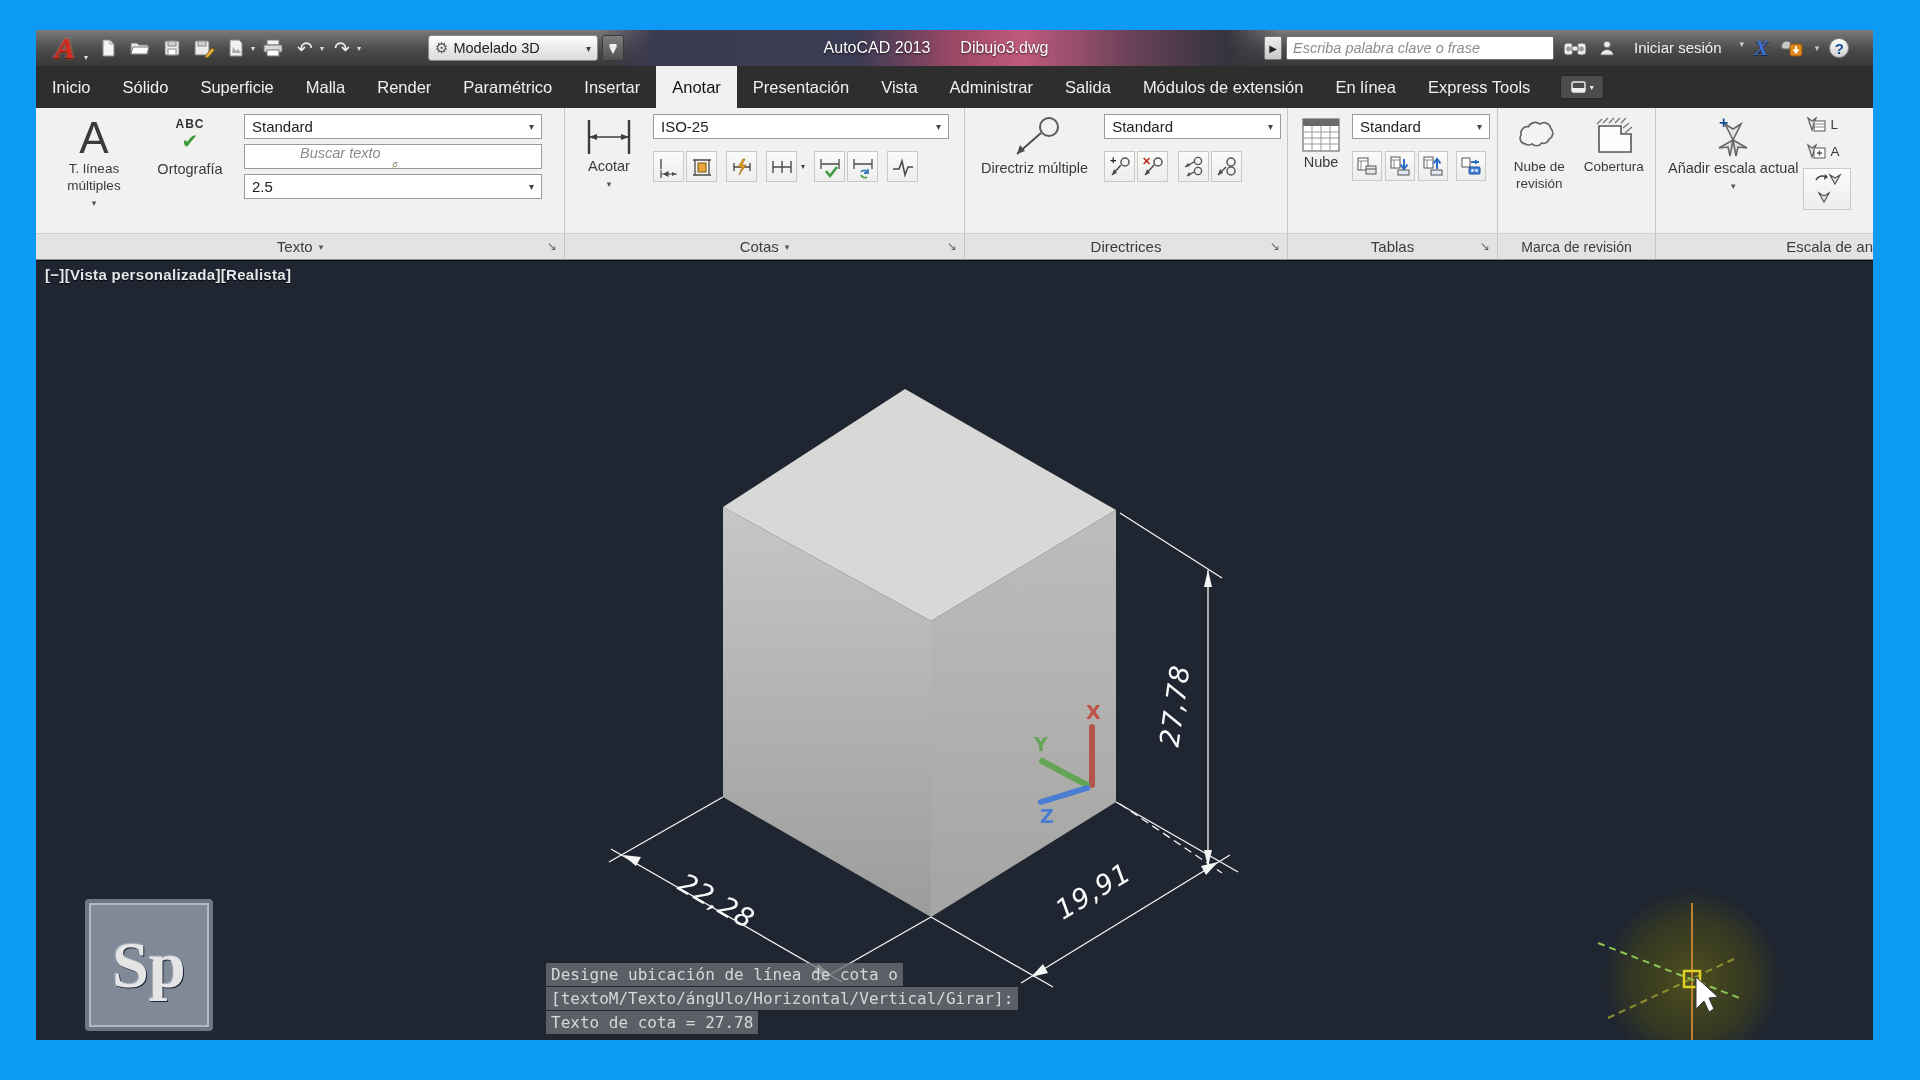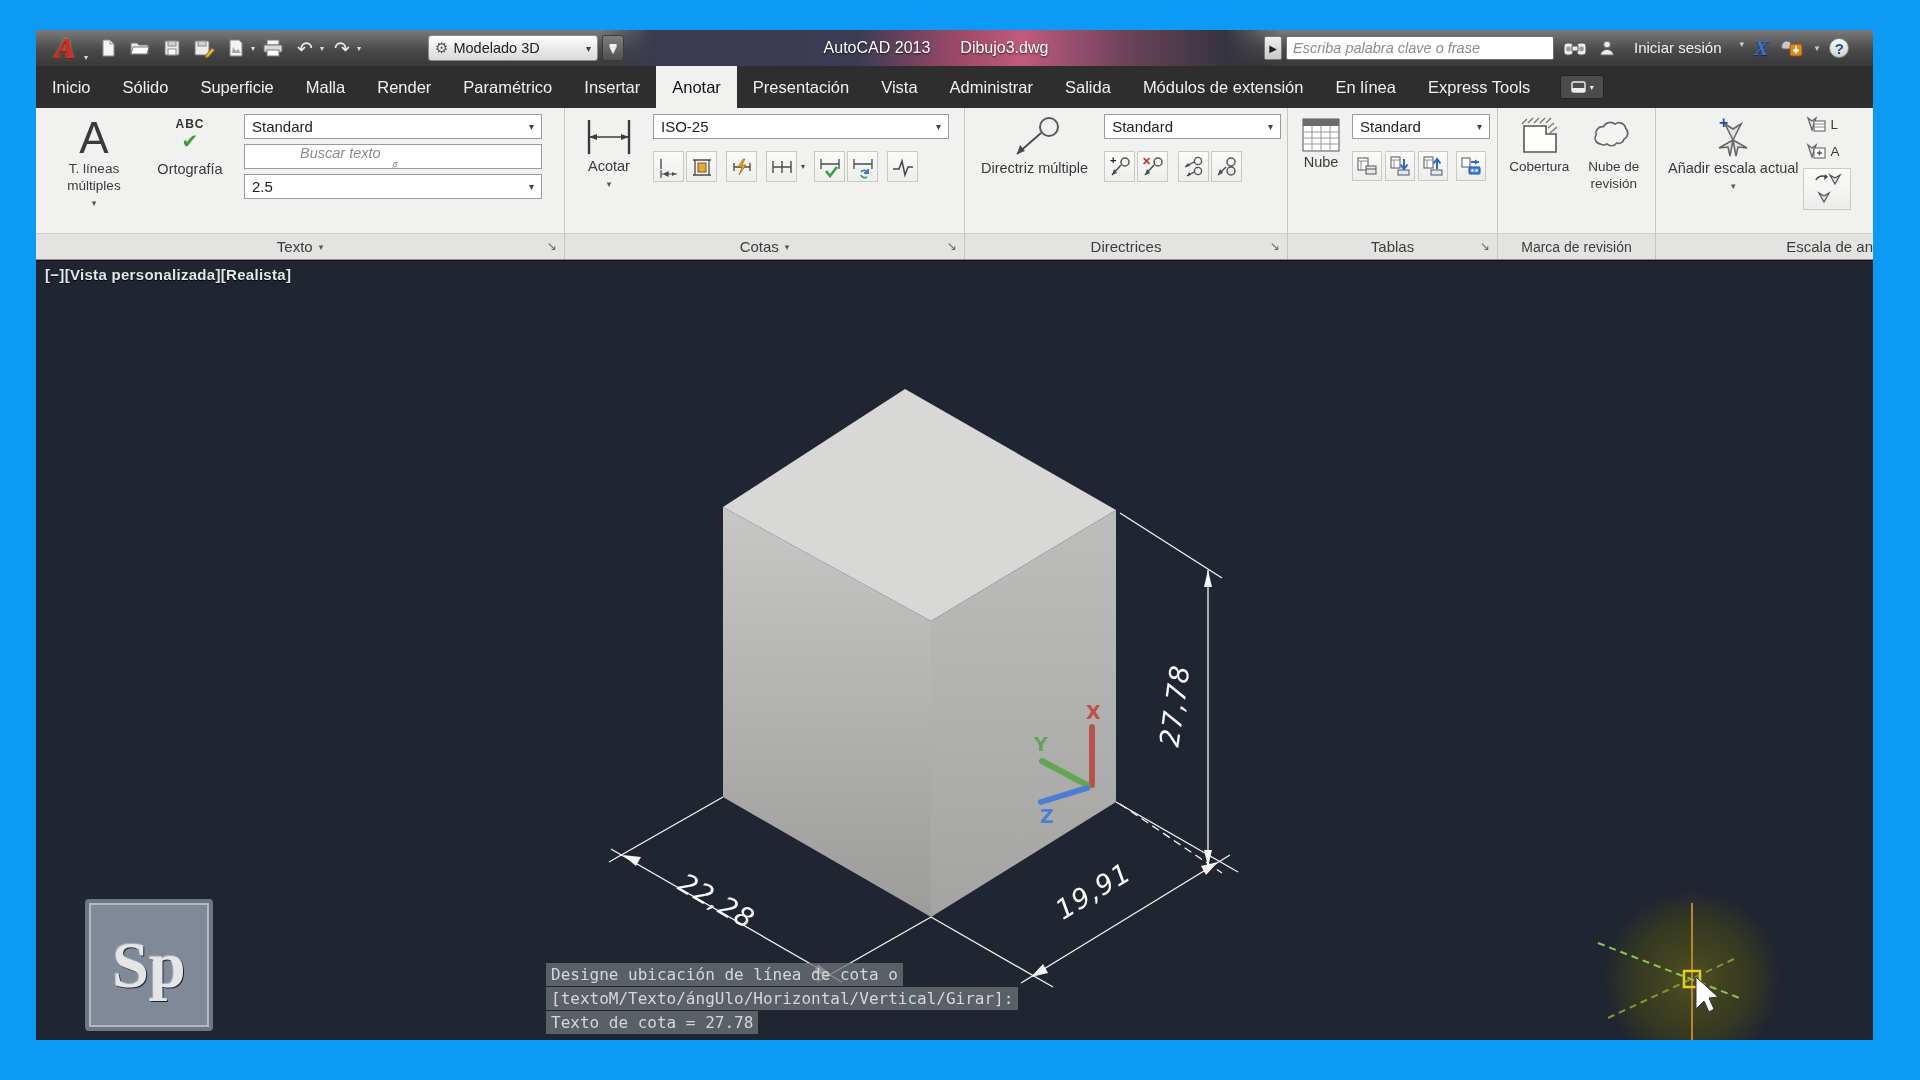--- a/index.html
+++ b/index.html
@@ -440,31 +440,31 @@
       </div>
       <div class="rfooter">
         <span>Tablas</span>
         <span class="launcher">↘</span>
       </div>
     </div>
 
     <div class="rpanel" style="width:158px">
       <div class="rbody" style="gap:4px; padding-left:6px">
         <div class="bigbtn" style="width:72px">
+          <svg width="52" height="42" viewBox="0 0 52 42">
+                <path d="M12 30a7 7 0 01-5-11 8 8 0 019-10 9 9 0 0114-3 8 8 0 0113 5 8 8 0 01-2 13 7 7 0 01-9 5 8 8 0 01-12 1 7 7 0 01-8 0z" transform="scale(0.82) translate(3,4)" fill="#f4f4f2" stroke="#666" stroke-width="2"></path>
+              </svg>
+          <span class="mini-label" style="width:66px">Nube de revisión</span>
+        </div>
+        <div class="bigbtn" style="width:72px">
           <svg width="46" height="42" viewBox="0 0 46 42">
                 <path d="M8 10h22v8h10v18H8z" fill="#fdfdfb" stroke="#555" stroke-width="1.6"></path>
                 <path d="M6 8l5-5M12 7l5-5M18 7l5-5M24 7l5-5M30 7l5-5M32 12l6-5M34 17l7-6" stroke="#777" stroke-width="1.4"></path>
               </svg>
           <span class="mini-label">Cobertura</span>
-        </div>
-        <div class="bigbtn" style="width:72px">
-          <svg width="52" height="42" viewBox="0 0 52 42">
-                <path d="M12 30a7 7 0 01-5-11 8 8 0 019-10 9 9 0 0114-3 8 8 0 0113 5 8 8 0 01-2 13 7 7 0 01-9 5 8 8 0 01-12 1 7 7 0 01-8 0z" transform="scale(0.82) translate(3,4)" fill="#f4f4f2" stroke="#666" stroke-width="2"></path>
-              </svg>
-          <span class="mini-label" style="width:66px">Nube de revisión</span>
         </div>
       </div>
       <div class="rfooter" style="font-size:14px">
         <span>Marca de revisión</span>
       </div>
     </div>
 
     <div class="rpanel" style="width:217px; border-right:none">
       <div class="rbody" style="padding-left:10px">
         <div class="bigbtn" style="width:146px">

